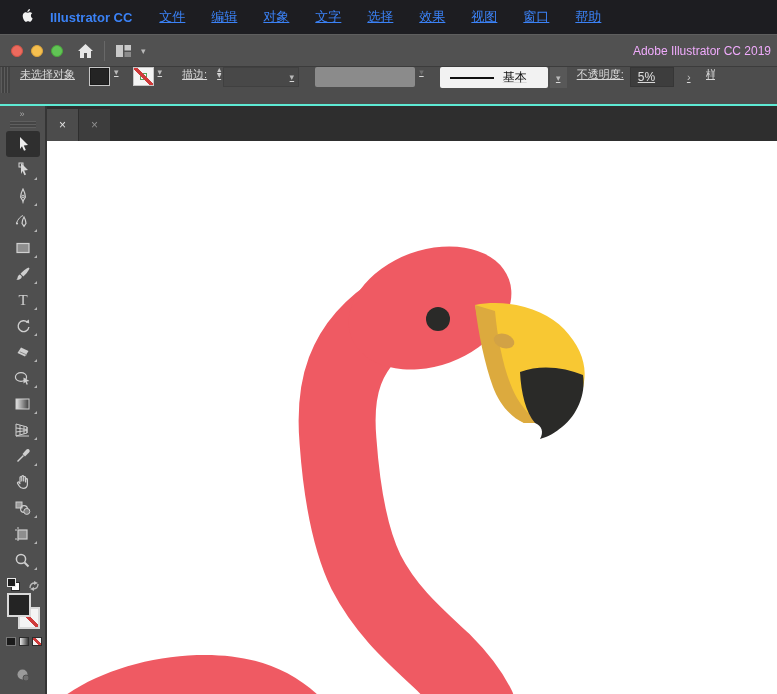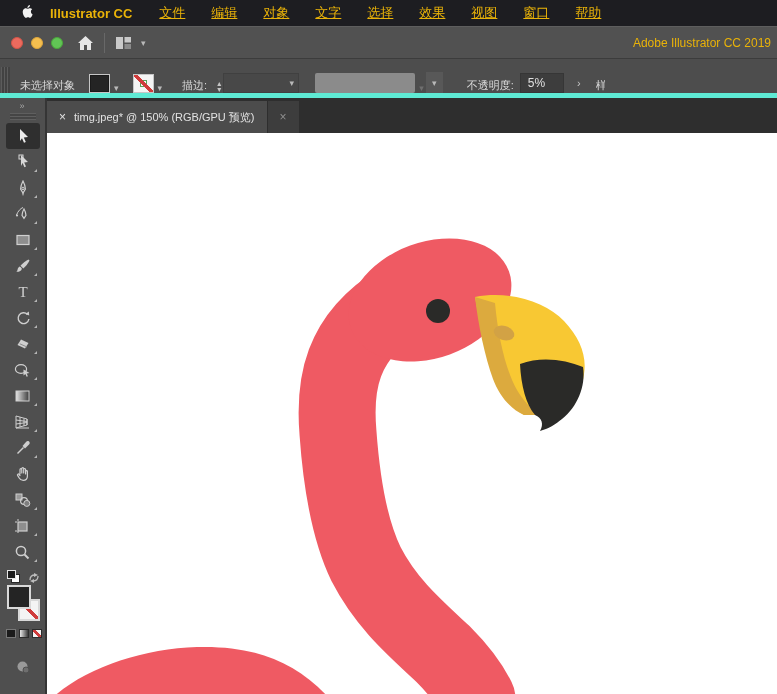--- a/index.html
+++ b/index.html
@@ -1,57 +1,57 @@
 <!DOCTYPE html>
 <html><head>
 <meta charset="utf-8">
 <style>
   * { margin:0; padding:0; box-sizing:border-box; }
   html,body { width:777px; height:694px; overflow:hidden; }
   body { font-family:"Liberation Sans","DejaVu Sans",sans-serif; background:#4d4d4d; }
   .app { width:777px; height:694px; display:flex; flex-direction:column; }
 
   
-  .menubar { height:26px; background:#1d1d21; display:flex; align-items:center; color:#eab308; font-size:13px; flex:0 0 auto; }
+  .menubar { height:34px; background:#1d1d21; display:flex; align-items:center; color:#3b82f6; font-size:13px; flex:0 0 auto; }
   .menubar .apple { margin-left:14px; width:30px; display:flex; justify-content:center; }
   .menubar .appname { font-weight:bold; margin:0 14px 0 6px; }
   .menu-item { padding:0 13px;text-decoration:underline; }
 
   
   .titlebar { height:32px; background:#515151; border-top:1px solid #5e5e5e; display:flex; align-items:center; flex:0 0 auto; }
   .lights { display:flex; gap:8px; margin-left:11px; }
   .light { width:12px; height:12px; border-radius:50%; }
   .light.red { background:#ec6a5e; border:1px solid #d35548; }
   .light.yellow { background:#f5bf4f; border:1px solid #dda63c; }
   .light.green { background:#61c455; border:1px solid #4aa73c; }
   .home { margin-left:14px; display:flex; align-items:center; }
   .tb-sep { width:1px; height:20px; background:#686868; margin:0 10px; }
   .ws-switch { display:flex; align-items:center; gap:5px; color:#c9c9c9; }
   .titlebar .spacer { flex:1; }
-  .win-title { color:#eab308; font-size:12px; margin-right:6px; white-space:nowrap; }
-
-  
-  .controlbar { height:40px; background:#4d4d4d; border-top:1px solid #3c3c3c; border-bottom:5px solid #5eead4; display:flex; align-items:flex-end; color:#d8d8d8; font-size:11px; flex:0 0 auto; white-space:nowrap; }
+  .win-title { color:#f0abfc; font-size:12px; margin-right:6px; white-space:nowrap; }
+
+  
+  .controlbar { height:40px; background:#4d4d4d; border-top:1px solid #3c3c3c; border-bottom:2px solid #5eead4; display:flex; align-items:flex-start; color:#d8d8d8; font-size:11px; flex:0 0 auto; white-space:nowrap;text-decoration:underline; }
   .grip-v { width:9px; height:26px; margin-left:1px; background:repeating-linear-gradient(90deg,#5c5c5c 0 1px,#424242 1px 3px); }
   .cb-label { margin-left:10px; }
   .swatch { width:21px; height:19px; border:1px solid #c6c6c6; margin-left:14px; position:relative; }
   .swatch.fill { background:#242424; box-shadow:inset 0 0 0 1px #1a1a1a; }
   .swatch.none { background:#f4f4f4; }
   .swatch.none .diag { position:absolute; inset:0; background:linear-gradient(45deg,transparent 43%,#cf3b3b 43%,#cf3b3b 57%,transparent 57%); }
   .swatch.none .mini { position:absolute; left:6px; top:5px; width:7px; height:7px; border:1px solid #57a35a; }
   .chev { color:#b9b9b9; font-size:9px; margin-left:4px; }
   .stepper { display:flex; flex-direction:column; line-height:6px; font-size:8px; color:#c5c5c5; margin-left:10px; }
   .dd-dark { width:76px; height:20px; background:#484848; border:1px solid #404040; display:flex; align-items:center; justify-content:flex-end; margin-left:2px; }
   .dd-brush { width:100px; height:20px; background:#8b8b8b; border-radius:2px; margin-left:16px; }
   .chev.dim { color:#6f6f6f; }
   .dd-style { width:108px; height:21px; background:#f2f2f2; border-radius:2px; margin-left:16px; display:flex; align-items:center; }
   .dd-style .line { width:44px; height:2px; background:#111; margin-left:10px; }
   .dd-style .val { color:#111; font-size:12px; margin-left:9px; }
   .dd-style-btn { width:17px; height:21px; background:#585858; display:flex; align-items:center; justify-content:center; margin-left:2px; }
-  .op-label { margin-left:24px; }
+  .op-label { margin-left:10px; }
   .op-box { width:44px; height:20px; background:#3d3d3d; border:1px solid #363636; color:#e0e0e0; display:flex; align-items:center; padding-left:7px; margin-left:6px; font-size:12px; }
   .more-btn { width:18px; height:20px; display:flex; align-items:center; justify-content:center; color:#c5c5c5; margin-left:6px; font-size:11px; }
   .clip-label { width:9px; overflow:hidden; margin-left:8px; color:#d8d8d8; }
 
   
   .main { flex:1; display:flex; min-height:0; }
 
   
   .toolbar { width:47px; background:#4f4f4f; border-right:2px solid #353535; display:flex; flex-direction:column; align-items:center; flex:0 0 auto; }
   .tb-head { width:100%; height:15px; color:#a8a8a8; font-size:9px; letter-spacing:1px; display:flex; justify-content:center; align-items:center; }
@@ -151,20 +151,24 @@
       <span>▴</span>
       <span>▾</span>
     </span>
     <div class="dd-dark">
       <span class="chev" style="margin-right:4px">▾</span>
     </div>
 
     <div class="dd-brush"></div>
     <span class="chev dim">▾</span>
 
+    <div class="dd-style">
+      <span class="line"></span>
+      <span class="val">基本</span>
+    </div>
     <div class="dd-style-btn">
       <span class="chev" style="margin:0">▾</span>
     </div>
 
     <span class="cb-label op-label">不透明度:</span>
     <div class="op-box">5%</div>
     <div class="more-btn">›</div>
 
     <span class="clip-label">样</span>
   </div>
@@ -333,21 +337,20 @@
             <circle cx="7.5" cy="7.5" r="5" fill="#9a9a9a"></circle>
             <circle cx="11" cy="11" r="3" fill="#6e6e6e" stroke="#4f4f4f"></circle>
           </svg>
       </div>
     </div>
 
     <div class="workarea">
       <div class="tabbar">
         <div class="tab active">
           <span class="x">×</span>
-          <span>timg.jpeg* @ 150% (RGB/GPU 预览)</span>
         </div>
         <div class="tab inactive">
           <span class="x">×</span>
         </div>
       </div>
 
       <div class="canvas">
         <svg width="730" height="561" viewBox="0 0 730 561">
 
           <path d="M -12,585 C 15,543 85,516 150,514 C 215,512 262,534 298,585 Z" fill="#ef5a63"></path>

